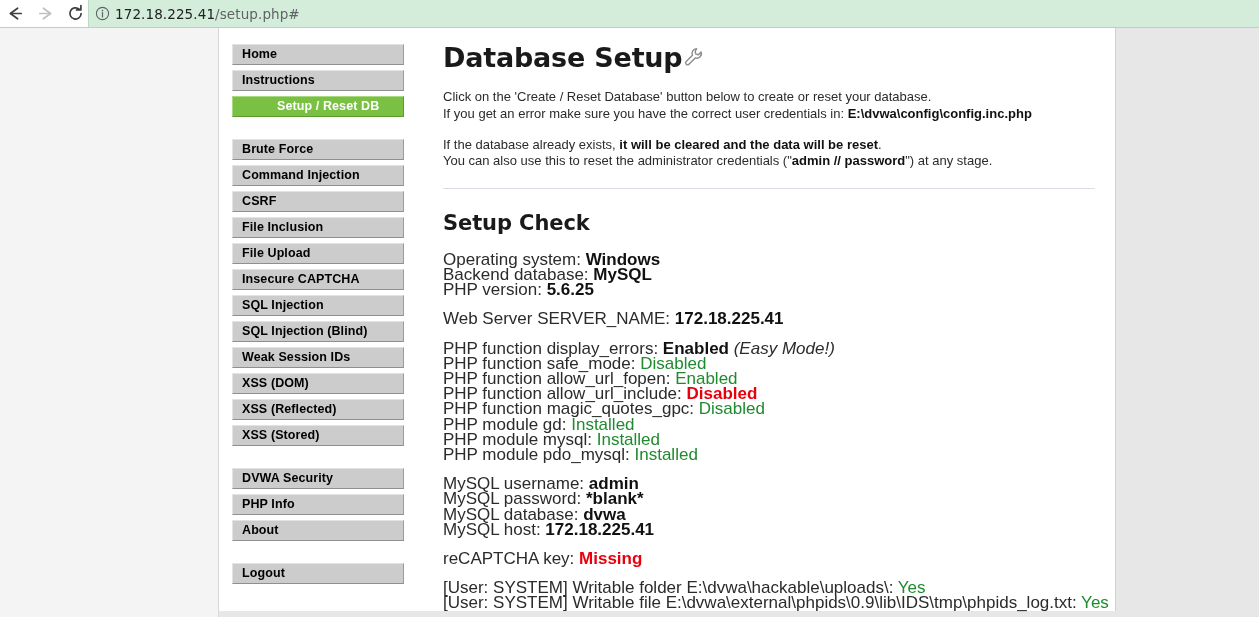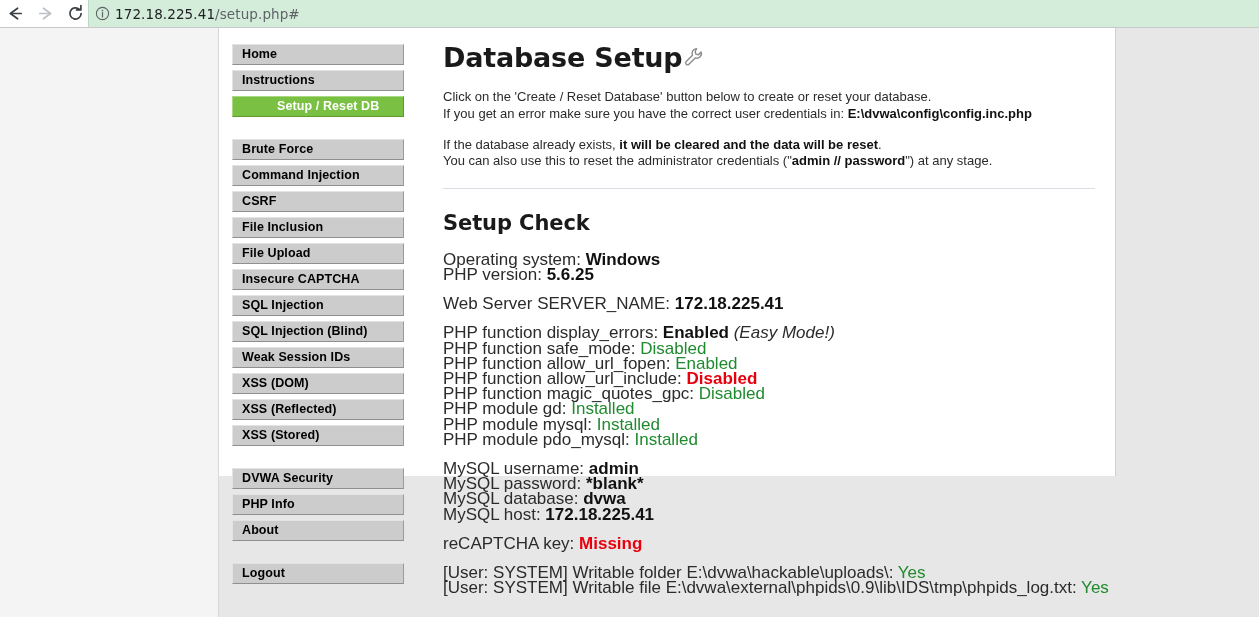--- a/index.html
+++ b/index.html
@@ -77,21 +77,21 @@
     width: 218px;
     height: 589px;
     background: #f4f4f4;
     border-right: 1px solid #d8d8d8;
   }
   #content-wrap {
     position: absolute;
     left: 219px;
     top: 0;
     width: 896px;
-    height: 448px;
+    height: 583px;
     background: #ffffff;
     border-right: 1px solid #d0d0d0;
   }
 
   
   #sidebar {
     position: absolute;
     left: 13px;
     top: 16px;
     width: 172px;
@@ -286,20 +286,21 @@
         <span>If the database already exists, </span><b>it will be cleared and the data will be reset</b><span>.</span><br>
         <span>You can also use this to reset the administrator credentials ("</span><b>admin // password</b><span>") at any stage.</span>
       </p>
 
       <hr class="divider">
 
       <h2 id="setup-check-title">Setup Check</h2>
 
       <div class="check-block">
         <div class="row"><span>Operating system: </span><b>Windows</b></div>
+        <div class="row"><span>Backend database: </span><b>MySQL</b></div>
         <div class="row"><span>PHP version: </span><b>5.6.25</b></div>
       </div>
 
       <div class="check-block">
         <div class="row"><span>Web Server SERVER_NAME: </span><b>172.18.225.41</b></div>
       </div>
 
       <div class="check-block">
         <div class="row"><span>PHP function display_errors: </span><b>Enabled</b><i class="note"> (Easy Mode!)</i></div>
         <div class="row"><span>PHP function safe_mode: </span><span class="ok">Disabled</span></div>

